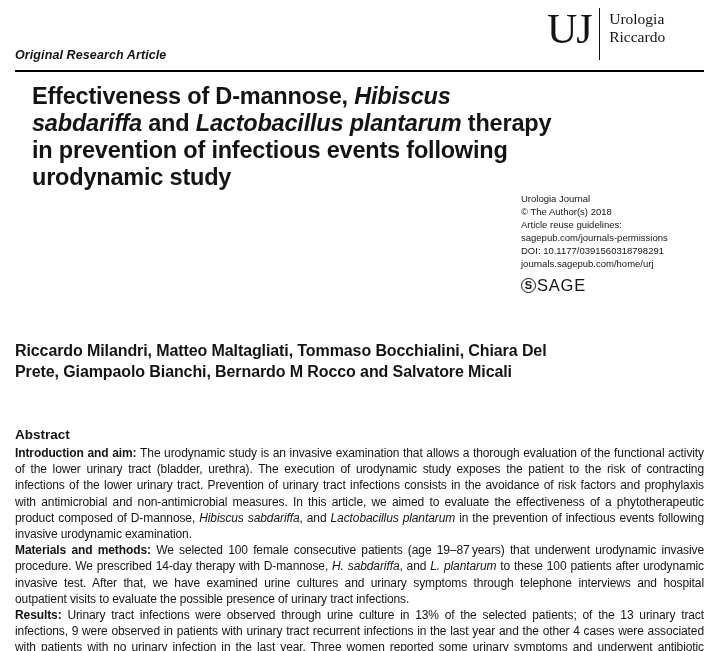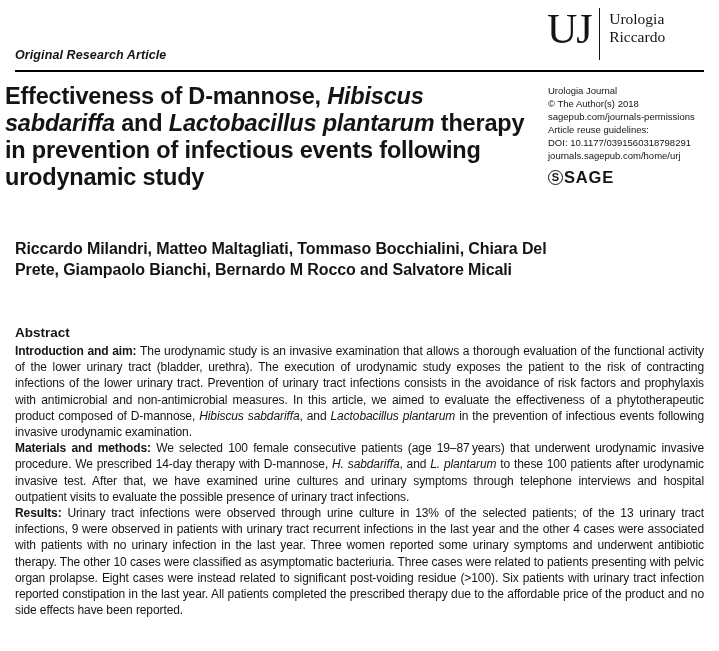--- a/index.html
+++ b/index.html
@@ -48,22 +48,23 @@
     line-height:18px;
     padding-top:2px;
   }
   .header-rule {
     margin:0 15px;
     border-top:2px solid #000;
   }
   
   .columns {
     display:flex;
-    padding:0 5px;
+    padding:0 32px;
     margin-top:11px;
+    flex-direction:column;
   }
   .title-col { width:527px; }
   .article-title {
     font-size:23.5px;
     line-height:27px;
     font-weight:bold;
     letter-spacing:-0.2px;
   }
   .meta-col {
     margin-left:auto;
@@ -82,21 +83,21 @@
     width:15px; height:15px;
     border:1.8px solid #141414;
     border-radius:50%;
     display:flex; align-items:center; justify-content:center;
     font-size:11px; font-weight:bold;
     margin-right:1px;
     line-height:1;
   }
   .sage-name {
     font-size:16.5px;
-    font-weight:700;
+    font-weight:400;
     letter-spacing:0.8px;
   }
   
   .authors {
     margin:47px 15px 0;
     width:560px;
     font-size:16px;
     font-weight:bold;
     line-height:21px;
     letter-spacing:-0.1px;
@@ -138,22 +139,22 @@
   <div class="header-rule"></div>
 
   <div class="columns">
     <div class="title-col">
       <h1 class="article-title"><span>Effectiveness of D-mannose, </span><i>Hibiscus sabdariffa</i><span> and </span><i>Lactobacillus plantarum</i><span> therapy in prevention of infectious events following urodynamic study</span></h1>
     </div>
 
     <div class="meta-col">
       <div class="meta-line">Urologia Journal</div>
       <div class="meta-line">© The Author(s) 2018</div>
+      <div class="meta-line">Article reuse guidelines:</div>
       <div class="meta-line">sagepub.com/journals-permissions</div>
-      <div class="meta-line">Article reuse guidelines:</div>
       <div class="meta-line">DOI: 10.1177/0391560318798291</div>
       <div class="meta-line">journals.sagepub.com/home/urj</div>
 
       <div class="sage-logo">
         <span class="sage-mark">S</span>
         <span class="sage-name">SAGE</span>
       </div>
     </div>
   </div>
 

